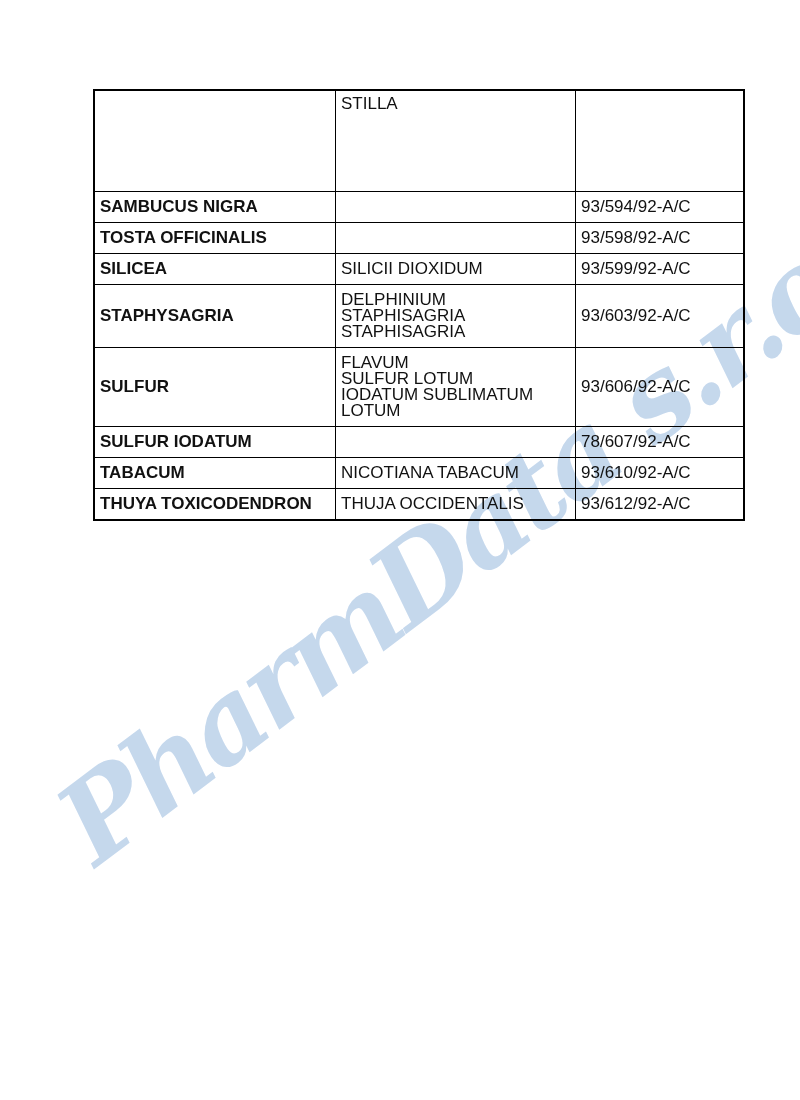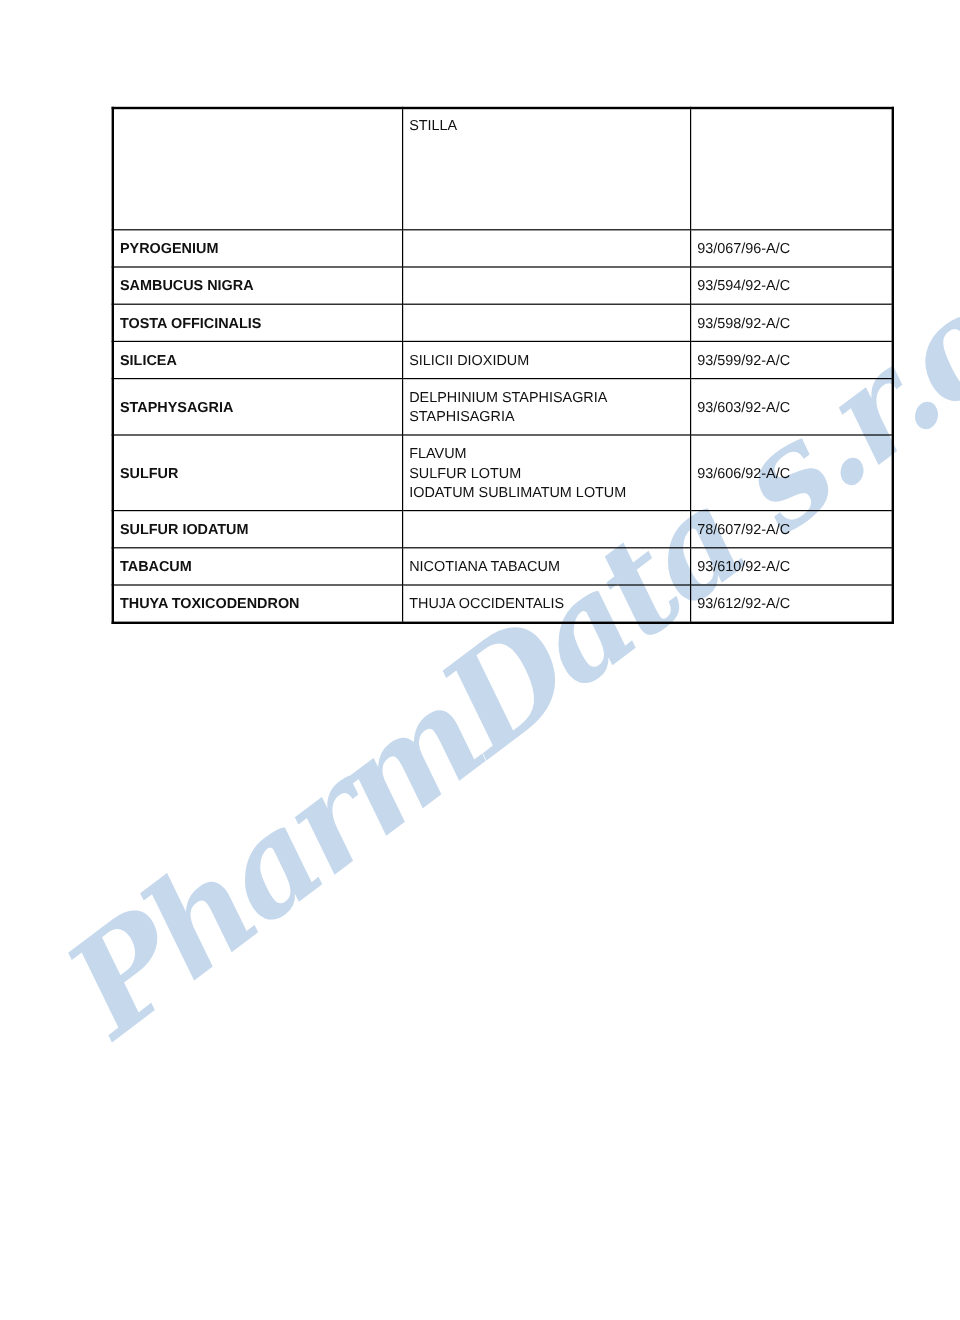--- a/index.html
+++ b/index.html
@@ -43,21 +43,21 @@
     border-collapse: collapse;
     table-layout: fixed;
     width: 623px;
     border: 2px solid #000000;
     background: transparent;
   }
   table.substances td {
     border: 1px solid #000000;
     vertical-align: middle;
     padding: 7px 6px 7px 5px;
-    font-size: 12px;
+    font-size: 17px;
     line-height: 16px;
     overflow: hidden;
     word-wrap: break-word;
   }
   td.col-name {
     width: 229px;
     font-weight: bold;
   }
   td.col-syn {
     width: 228px;
@@ -82,25 +82,20 @@
 <div class="watermark" style="color: rgb(194, 214, 236);">PharmData s.r.o.</div>
 
 <table class="substances" aria-label="homeopathic substances registration table">
   <tbody id="table-body">
       <tr class="row-continuation">
         <td class="col-name"></td>
         <td class="col-syn">
           <div>STILLA</div>
         </td>
         <td class="col-code"></td>
-      </tr>
-      <tr class="row-single">
-        <td class="col-name">PYROGENIUM</td>
-        <td class="col-syn"></td>
-        <td class="col-code">93/067/96-A/C</td>
       </tr>
       <tr class="row-single">
         <td class="col-name">SAMBUCUS NIGRA</td>
         <td class="col-syn"></td>
         <td class="col-code">93/594/92-A/C</td>
       </tr>
       <tr class="row-single">
         <td class="col-name">TOSTA OFFICINALIS</td>
         <td class="col-syn"></td>
         <td class="col-code">93/598/92-A/C</td>

